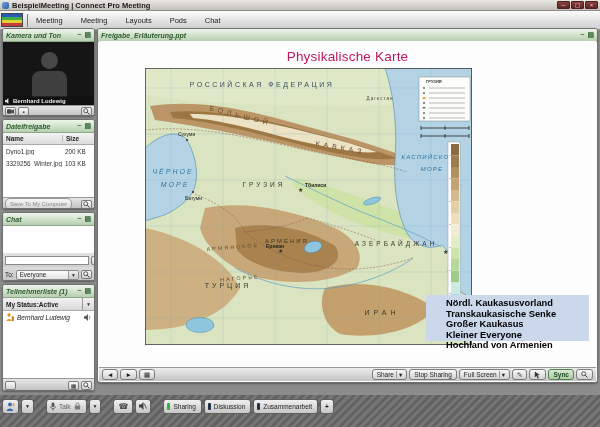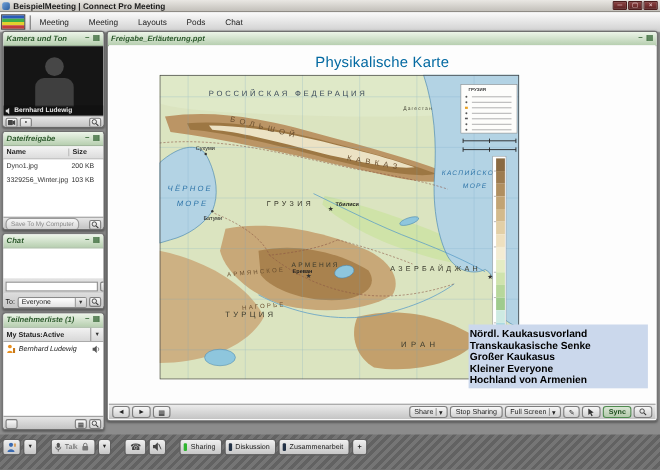--- a/index.html
+++ b/index.html
@@ -80,23 +80,23 @@
     background:linear-gradient(#f2f2f2,#d8d8d8);border-bottom:1px solid #aaa;
     font-size:6.5px;font-weight:bold;color:#222;padding-left:3px;}
   .statusrow .dd{margin-left:auto;width:11px;height:100%;border-left:1px solid #999;
     display:flex;align-items:center;justify-content:center;font-size:5px;color:#333;}
   .attrow{display:flex;align-items:center;height:12px;font-size:6.5px;
     font-style:italic;color:#222;padding:0 3px;gap:3px;}
   .attrow .spk{margin-left:auto;}
   
   .slide{position:absolute;left:1px;top:12px;right:1px;height:328px;background:#fdfdfd;}
   .slidetitle{position:absolute;left:0;top:8px;width:100%;text-align:center;
-    font-size:13.5px;color:#0369a1;letter-spacing:.2px;}
-  .callout{position:absolute;left:327px;top:254px;width:163px;height:58px;
-    background:#cbd8ec;padding:3px 1px;box-sizing:border-box;}
+    font-size:13.5px;color:#be185d;letter-spacing:.2px;}
+  .callout{position:absolute;left:327px;top:254px;width:163px;height:46px;
+    background:#cbd8ec;padding:3px 20px;box-sizing:border-box;}
   .callout div{font-size:9.3px;font-weight:bold;color:#000;line-height:10.6px;
     white-space:nowrap;}
   .ctrlbar{position:absolute;left:1px;bottom:1px;right:1px;height:14px;
     background:linear-gradient(#ececec,#c4c4c4);border-top:1px solid #999;
     display:flex;align-items:center;padding:0 3px;gap:2px;box-sizing:border-box;}
   .tb{height:11px;border:1px solid #7d7d7d;border-radius:3px;
     background:linear-gradient(#f8f8f8,#d0d0d0);display:inline-flex;
     align-items:center;justify-content:center;font-size:6.5px;color:#222;
     padding:0 4px;box-sizing:border-box;white-space:nowrap;gap:2px;}
   .tb .divider{width:1px;height:7px;background:#999;}

